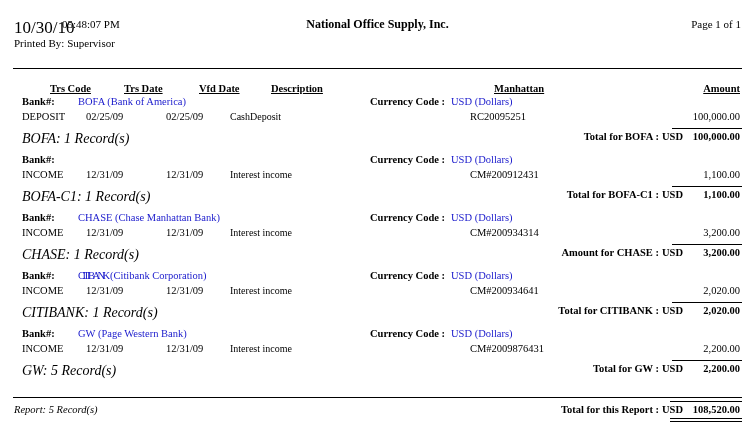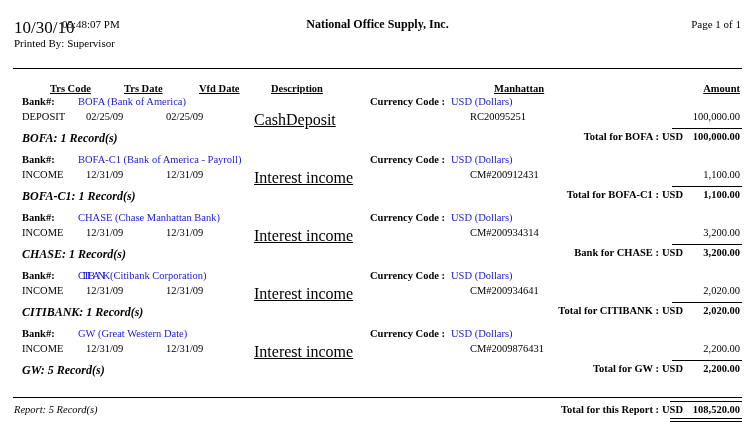--- a/index.html
+++ b/index.html
@@ -88,31 +88,31 @@
   }
   .cur-value {
     position: absolute; left: 443px; top: 0;
     font-size: 10.5px; white-space: nowrap;
   }
 
   .txnline { position: relative; height: 16px; }
   .t-code { position: absolute; left: 14px; top: 0; font-size: 10.5px; white-space: nowrap; }
   .t-tdate{ position: absolute; left: 78px; top: 0; font-size: 10.5px; white-space: nowrap; }
   .t-vdate{ position: absolute; left: 158px; top: 0; font-size: 10.5px; white-space: nowrap; }
-  .t-desc { position: absolute; left: 246px; top: 0; font-size: 16px; white-space: nowrap; text-decoration: underline; }
+  .t-desc { position: absolute; left: 222px; top: 0; font-size: 10px; white-space: nowrap; }
   .t-ref  { position: absolute; left: 462px; top: 0; font-size: 10.5px; white-space: nowrap; }
   .t-amt  {
     position: absolute; right: 15px; top: 0;
     font-size: 10.5px; white-space: nowrap; text-align: right;
   }
 
   .subtotline { position: relative; height: 20px; }
   .s-records {
     position: absolute; left: 14px; top: 4px;
-    font-size: 12px; font-style: italic; white-space: nowrap; font-weight: bold;
+    font-size: 14px; font-style: italic; white-space: nowrap;
   }
   .s-label {
     position: absolute; right: 96px; top: 4px;
     font-size: 10.5px; font-weight: bold; white-space: nowrap;
   }
   .s-cur {
     position: absolute; right: 72px; top: 4px;
     font-size: 10.5px; font-weight: bold; white-space: nowrap;
   }
   .s-amt {
@@ -201,21 +201,20 @@
           <span class="s-records">BOFA: 1 Record(s)</span>
           <span class="s-rule"></span>
           <span class="s-label">Total for BOFA :</span>
           <span class="s-cur">USD</span>
           <span class="s-amt">100,000.00</span>
         </div>
       </div>
       <div class="group" style="top: 154px;">
         <div class="bankline">
           <span class="bank-label">Bank#:</span>
-          <span class="bank-value" style="color: rgb(26, 26, 204);">BOFA-C1 (Bank of America - Payroll)</span>
           <span class="cur-label">Currency Code :</span>
           <span class="cur-value" style="color: rgb(26, 26, 204);">USD (Dollars)</span>
         </div>
         <div class="txnline">
           <span class="t-code">INCOME</span>
           <span class="t-tdate">12/31/09</span>
           <span class="t-vdate">12/31/09</span>
           <span class="t-desc">Interest income</span>
           <span class="t-ref">CM#200912431</span>
           <span class="t-amt">1,100.00</span>
@@ -239,21 +238,21 @@
           <span class="t-code">INCOME</span>
           <span class="t-tdate">12/31/09</span>
           <span class="t-vdate">12/31/09</span>
           <span class="t-desc">Interest income</span>
           <span class="t-ref">CM#200934314</span>
           <span class="t-amt">3,200.00</span>
         </div>
         <div class="subtotline">
           <span class="s-records">CHASE: 1 Record(s)</span>
           <span class="s-rule"></span>
-          <span class="s-label">Bank for CHASE :</span>
+          <span class="s-label">Amount for CHASE :</span>
           <span class="s-cur">USD</span>
           <span class="s-amt">3,200.00</span>
         </div>
       </div>
       <div class="group" style="top: 270px;">
         <div class="bankline">
           <span class="bank-label">Bank#:</span>
           <span class="bank-value" style="color: rgb(26, 26, 204);"><span class="squeeze">CITIBANK</span><span> (Citibank Corporation)</span></span>
           <span class="cur-label">Currency Code :</span>
           <span class="cur-value" style="color: rgb(26, 26, 204);">USD (Dollars)</span>
@@ -270,21 +269,21 @@
           <span class="s-records">CITIBANK: 1 Record(s)</span>
           <span class="s-rule"></span>
           <span class="s-label">Total for CITIBANK :</span>
           <span class="s-cur">USD</span>
           <span class="s-amt">2,020.00</span>
         </div>
       </div>
       <div class="group" style="top: 328px;">
         <div class="bankline">
           <span class="bank-label">Bank#:</span>
-          <span class="bank-value" style="color: rgb(26, 26, 204);">GW (Great Western Date)</span>
+          <span class="bank-value" style="color: rgb(26, 26, 204);">GW (Page Western Bank)</span>
           <span class="cur-label">Currency Code :</span>
           <span class="cur-value" style="color: rgb(26, 26, 204);">USD (Dollars)</span>
         </div>
         <div class="txnline">
           <span class="t-code">INCOME</span>
           <span class="t-tdate">12/31/09</span>
           <span class="t-vdate">12/31/09</span>
           <span class="t-desc">Interest income</span>
           <span class="t-ref">CM#2009876431</span>
           <span class="t-amt">2,200.00</span>

